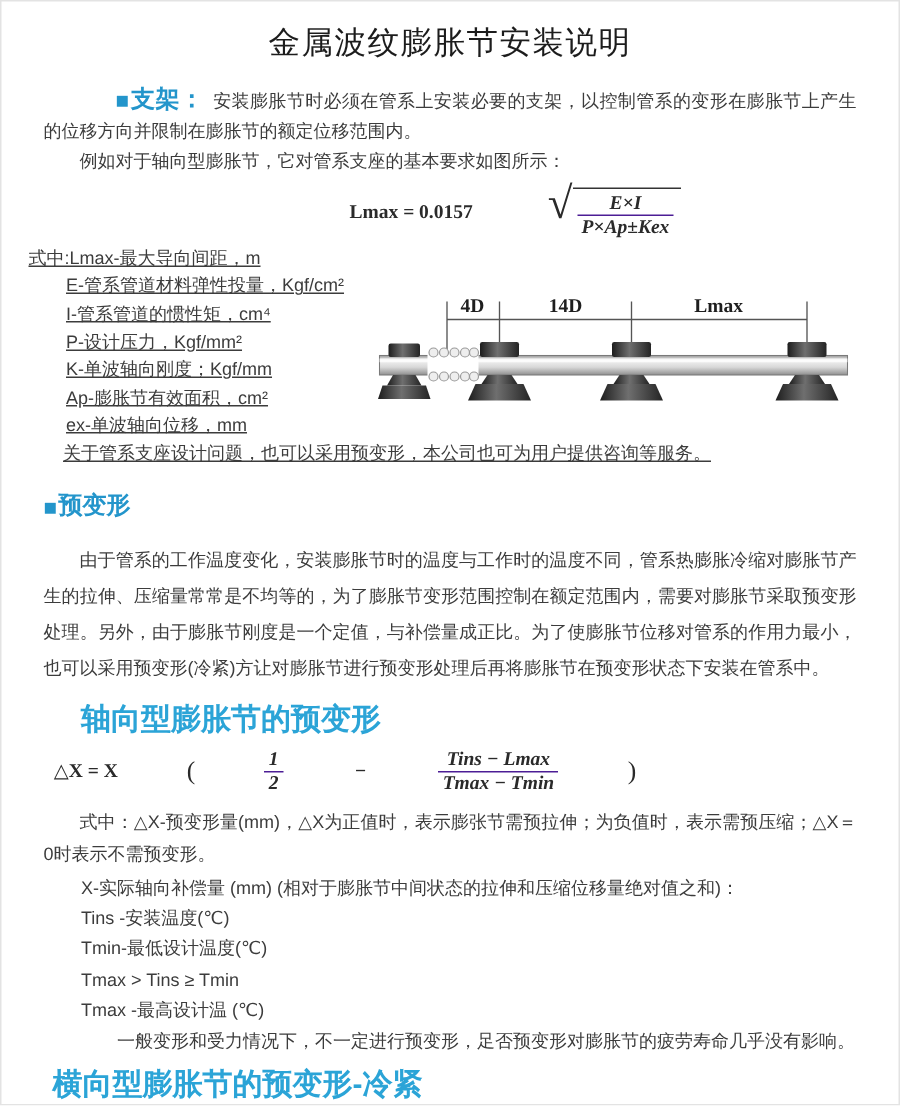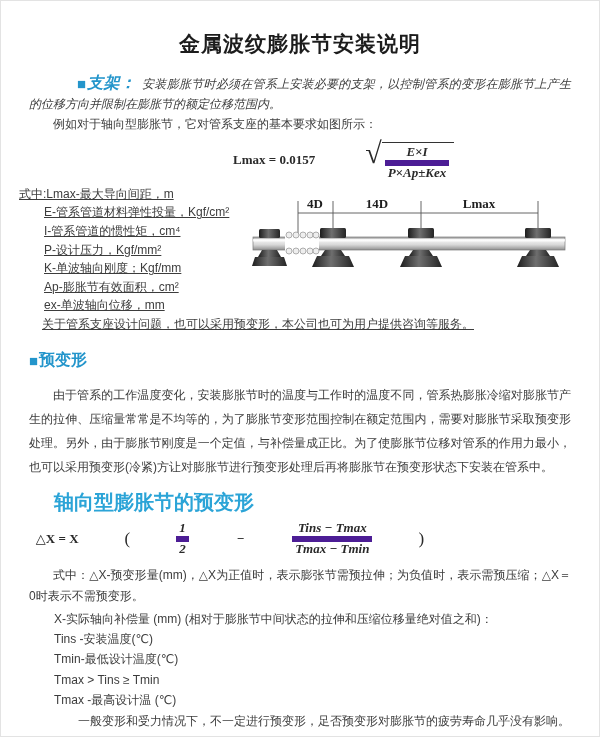--- a/index.html
+++ b/index.html
@@ -3,25 +3,25 @@
 <meta charset="utf-8">
 <style>
   html,body{margin:0;padding:0;background:#fff;}
   .page{
     position:relative; width:600px; height:737px; overflow:hidden;
     background:#ffffff; border:1px solid #e3e3e3; box-sizing:border-box;
     font-family:"Liberation Sans","DejaVu Sans",sans-serif;
     color:#3c3c3c; font-size:12px;
   }
   .title{
-    margin:0; padding-top:29px; text-align:center;
-    font-size:21px; font-weight:bold; color:#1c1c1c; letter-spacing:1px;
+    margin:0; padding-top:13px; text-align:center;
+    font-size:21px; font-weight:normal; color:#1c1c1c; letter-spacing:1px;
   }
   .para{margin:0 28px; line-height:20px; text-align:justify;}
-  .p1{margin-top:15px;font-style:italic;}
+  .p1{margin-top:15px;}
   .indent{text-indent:2em;}
   .sq{
     display:inline-block; font-size:15px; line-height:15px;
     color:#2395cb; vertical-align:-1px; margin-right:1px;
   }
   .h-blue{
     color:#2395cb; font-weight:bold; font-size:16px; margin-right:6px;
   }
   .sec-head{margin:16px 28px 2px 28px; font-size:16px;}
   .sub-head{
@@ -31,21 +31,21 @@
   .sub-lateral{margin:10px 0 0 34px;}
   
   .formula{
     font-family:"Liberation Serif","DejaVu Serif",serif;
     font-size:13px; font-weight:bold; color:#2a2a2a;
     display:flex; align-items:center;gap:44px;
   }
   .f1{margin:6px 0 4px 232px;}
   .f2{margin:10px 0 0 0; justify-content:center; width:460px;}
   .frac{display:inline-block; text-align:center; vertical-align:middle; line-height:1.15; font-style:italic;}
-  .frac .num{display:block; border-bottom:6px solid #4c1d95; padding:0 3px;}
+  .frac .num{display:block; border-bottom:1px solid #4c1d95; padding:0 3px;}
   .frac .den{display:block; padding:0 3px;}
   .sqrt{display:inline-flex; align-items:flex-start; margin-left:6px;}
   .sqrt-sym{font-size:30px; font-weight:normal; line-height:26px;}
   .sqrt-body{border-top:1.6px solid #333; padding:2px 5px 0 3px; margin-top:2px;}
   .fpad{padding:0 4px; font-style:normal;}
   .paren{font-size:17px; font-weight:normal; padding:0 2px;}
   
   .defs1{margin:4px 0 0 18px; line-height:18.6px;text-decoration:underline;}
   .defs1 .d-sub{padding-left:25px;}
   .defs1 .d-sub2{padding-left:23px;}
@@ -167,21 +167,21 @@
 
   <div class="formula f2">
     <span>△X = X</span>
       <span class="paren">(</span>
     <span class="frac">
       <span class="num">1</span>
       <span class="den">2</span>
     </span>
     <span class="fpad">−</span>
     <span class="frac">
-      <span class="num">Tins − Tmax</span>
+      <span class="num">Tins − Lmax</span>
       <span class="den">Tmax − Tmin</span>
     </span>
     <span class="paren">)</span>
   </div>
 
   <p class="desc2">式中：△X-预变形量(mm)，△X为正值时，表示膨张节需预拉伸；为负值时，表示需预压缩；△X＝0时表示不需预变形。</p>
 
   <div class="defs2">
     <div>X-实际轴向补偿量 (mm) (相对于膨胀节中间状态的拉伸和压缩位移量绝对值之和)：</div>
     <div>Tins -安装温度(℃)</div>

